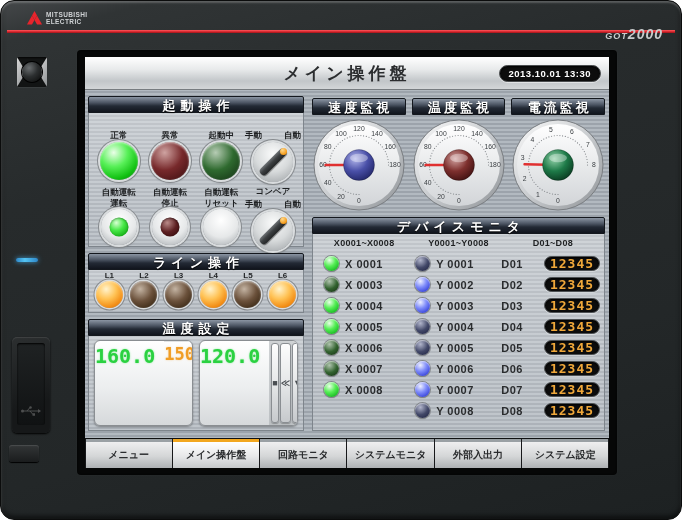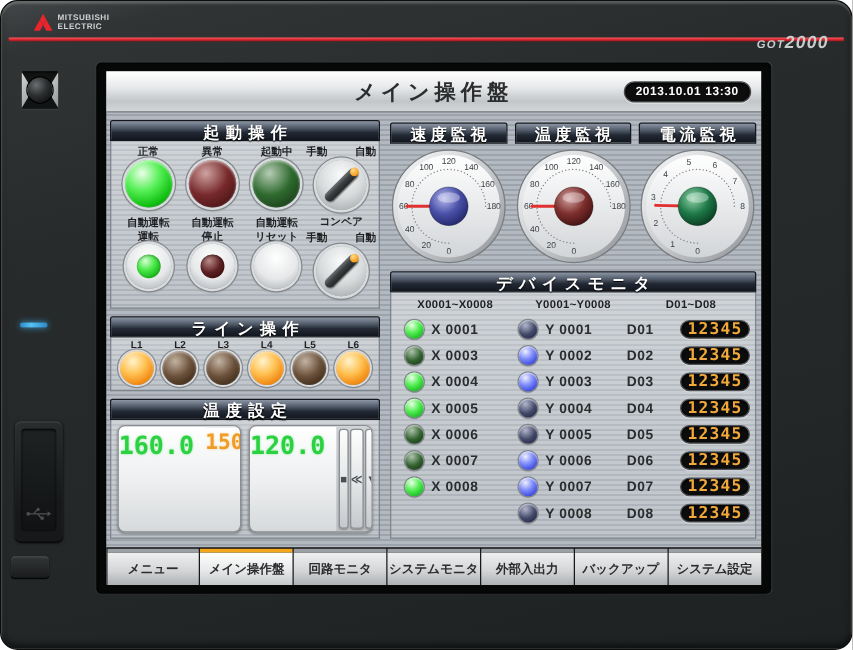--- a/index.html
+++ b/index.html
@@ -52,21 +52,21 @@
 
   
   .sec-hd{height:17px;background:linear-gradient(180deg,#8b95a3 0%,#4c5563 38%,#232a35 60%,#11151d 100%);
     color:#fff;font-size:13px;font-weight:bold;letter-spacing:5px;text-indent:5px;text-align:center;line-height:17px;
     border:1px solid #14181e;border-radius:2px 2px 0 0;text-shadow:0 1px 1px #000;}
   .sec-bd{background:linear-gradient(180deg,rgba(255,255,255,.38),rgba(255,255,255,.16));
     border:1px solid #7e858c;border-top:none;}
 
   
   #start-sec{position:absolute;left:3px;top:39px;width:216px;}
-  #start-sec .sec-bd{height:134px;padding:2px 4px 0 4px;}
+  #start-sec .sec-bd{height:134px;padding:16px 4px 0 4px;}
   .srow{display:flex;justify-content:space-between;}
   .cell{display:flex;flex-direction:column;align-items:center;width:52px;}
   .cell-label{font-size:8.5px;color:#1e2022;font-weight:bold;height:13px;line-height:13px;white-space:nowrap;}
   .cell-label.two{height:22px;line-height:11px;text-align:center;}
   .lamp{border-radius:50%;box-shadow:0 0 0 2px #d9dcde,0 0 0 3px #85898d,0 2px 3px rgba(0,0,0,.45),inset 0 1px 2px rgba(255,255,255,.6);}
   .lamp.big{width:38px;height:38px;}
   .lamp.green.on{background:radial-gradient(circle at 36% 28%,#eaffe8,#58f058 38%,#13c213 70%,#067a06 95%);}
   .lamp.green{background:radial-gradient(circle at 36% 28%,#b6ccb4,#2f6a2f 48%,#143214 95%);}
   .lamp.red{background:radial-gradient(circle at 36% 28%,#cfa3a1,#77292b 48%,#3c0f10 95%);}
   .pushbtn{width:36px;height:36px;border-radius:50%;position:relative;
@@ -702,18 +702,17 @@
           </div>
         </div>
       </div>
 
       <div id="tabbar">
           <div class="tab">メニュー</div>
           <div class="tab active">メイン操作盤</div>
           <div class="tab">回路モニタ</div>
           <div class="tab">システムモニタ</div>
           <div class="tab">外部入出力</div>
-          <div class="tab">バックアップ</div>
           <div class="tab">システム設定</div>
         </div>
     </div>
   </div>
 </div>
 
 </body></html>

